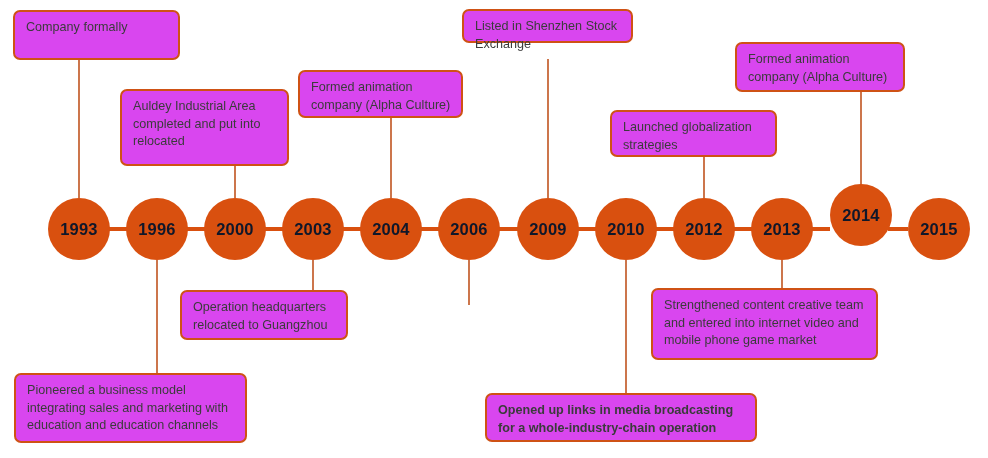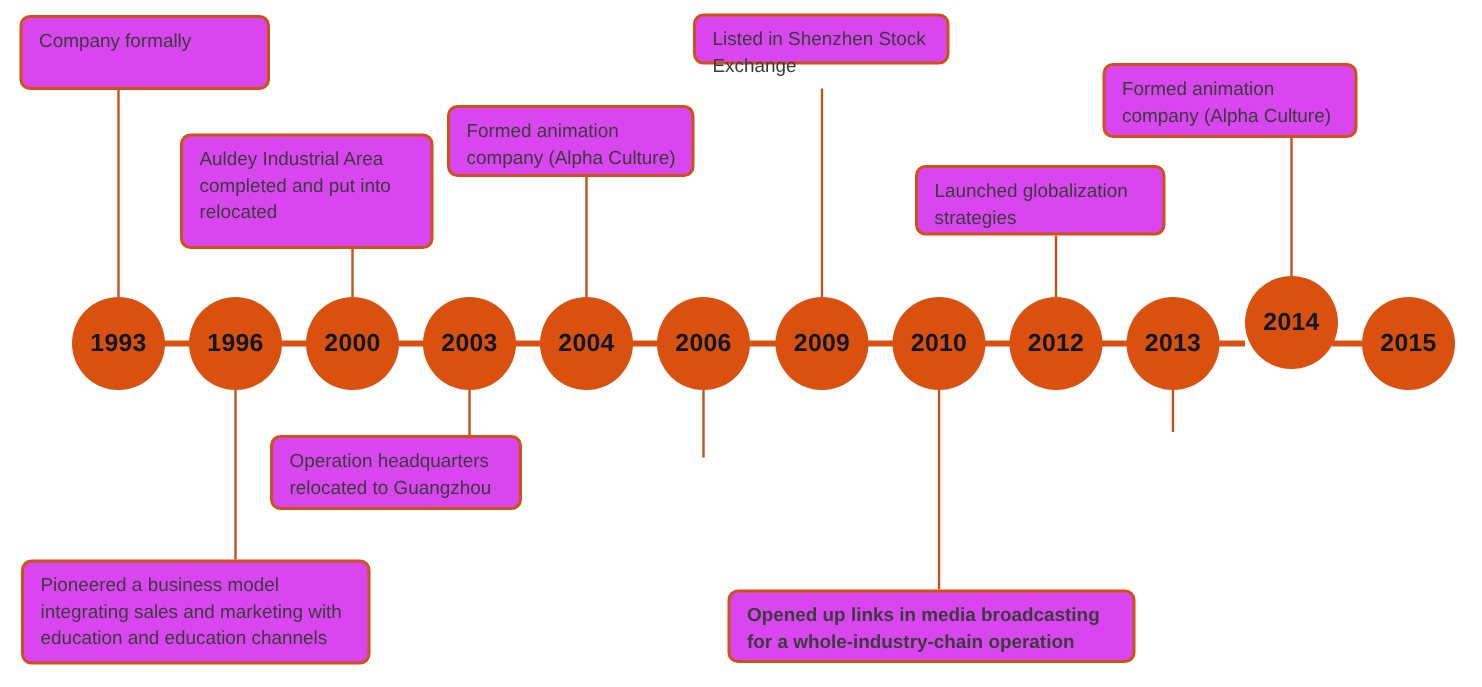--- a/index.html
+++ b/index.html
@@ -178,14 +178,19 @@
     <div>Operation headquarters</div>
     <div>relocated to Guangzhou</div>
   </div>
 
 
   <div class="callout" style="left:485px; top:393px; width:272px; height:49px;font-weight:bold;">
     <div>Opened up links in media broadcasting</div>
     <div>for a whole-industry-chain operation</div>
   </div>
 
+  <div class="callout" style="left:651px; top:288px; width:227px; height:72px;">
+    <div>Strengthened content creative team</div>
+    <div>and entered into internet video and</div>
+    <div>mobile phone game market</div>
+  </div>
 
 </div>
 
 </body></html>

